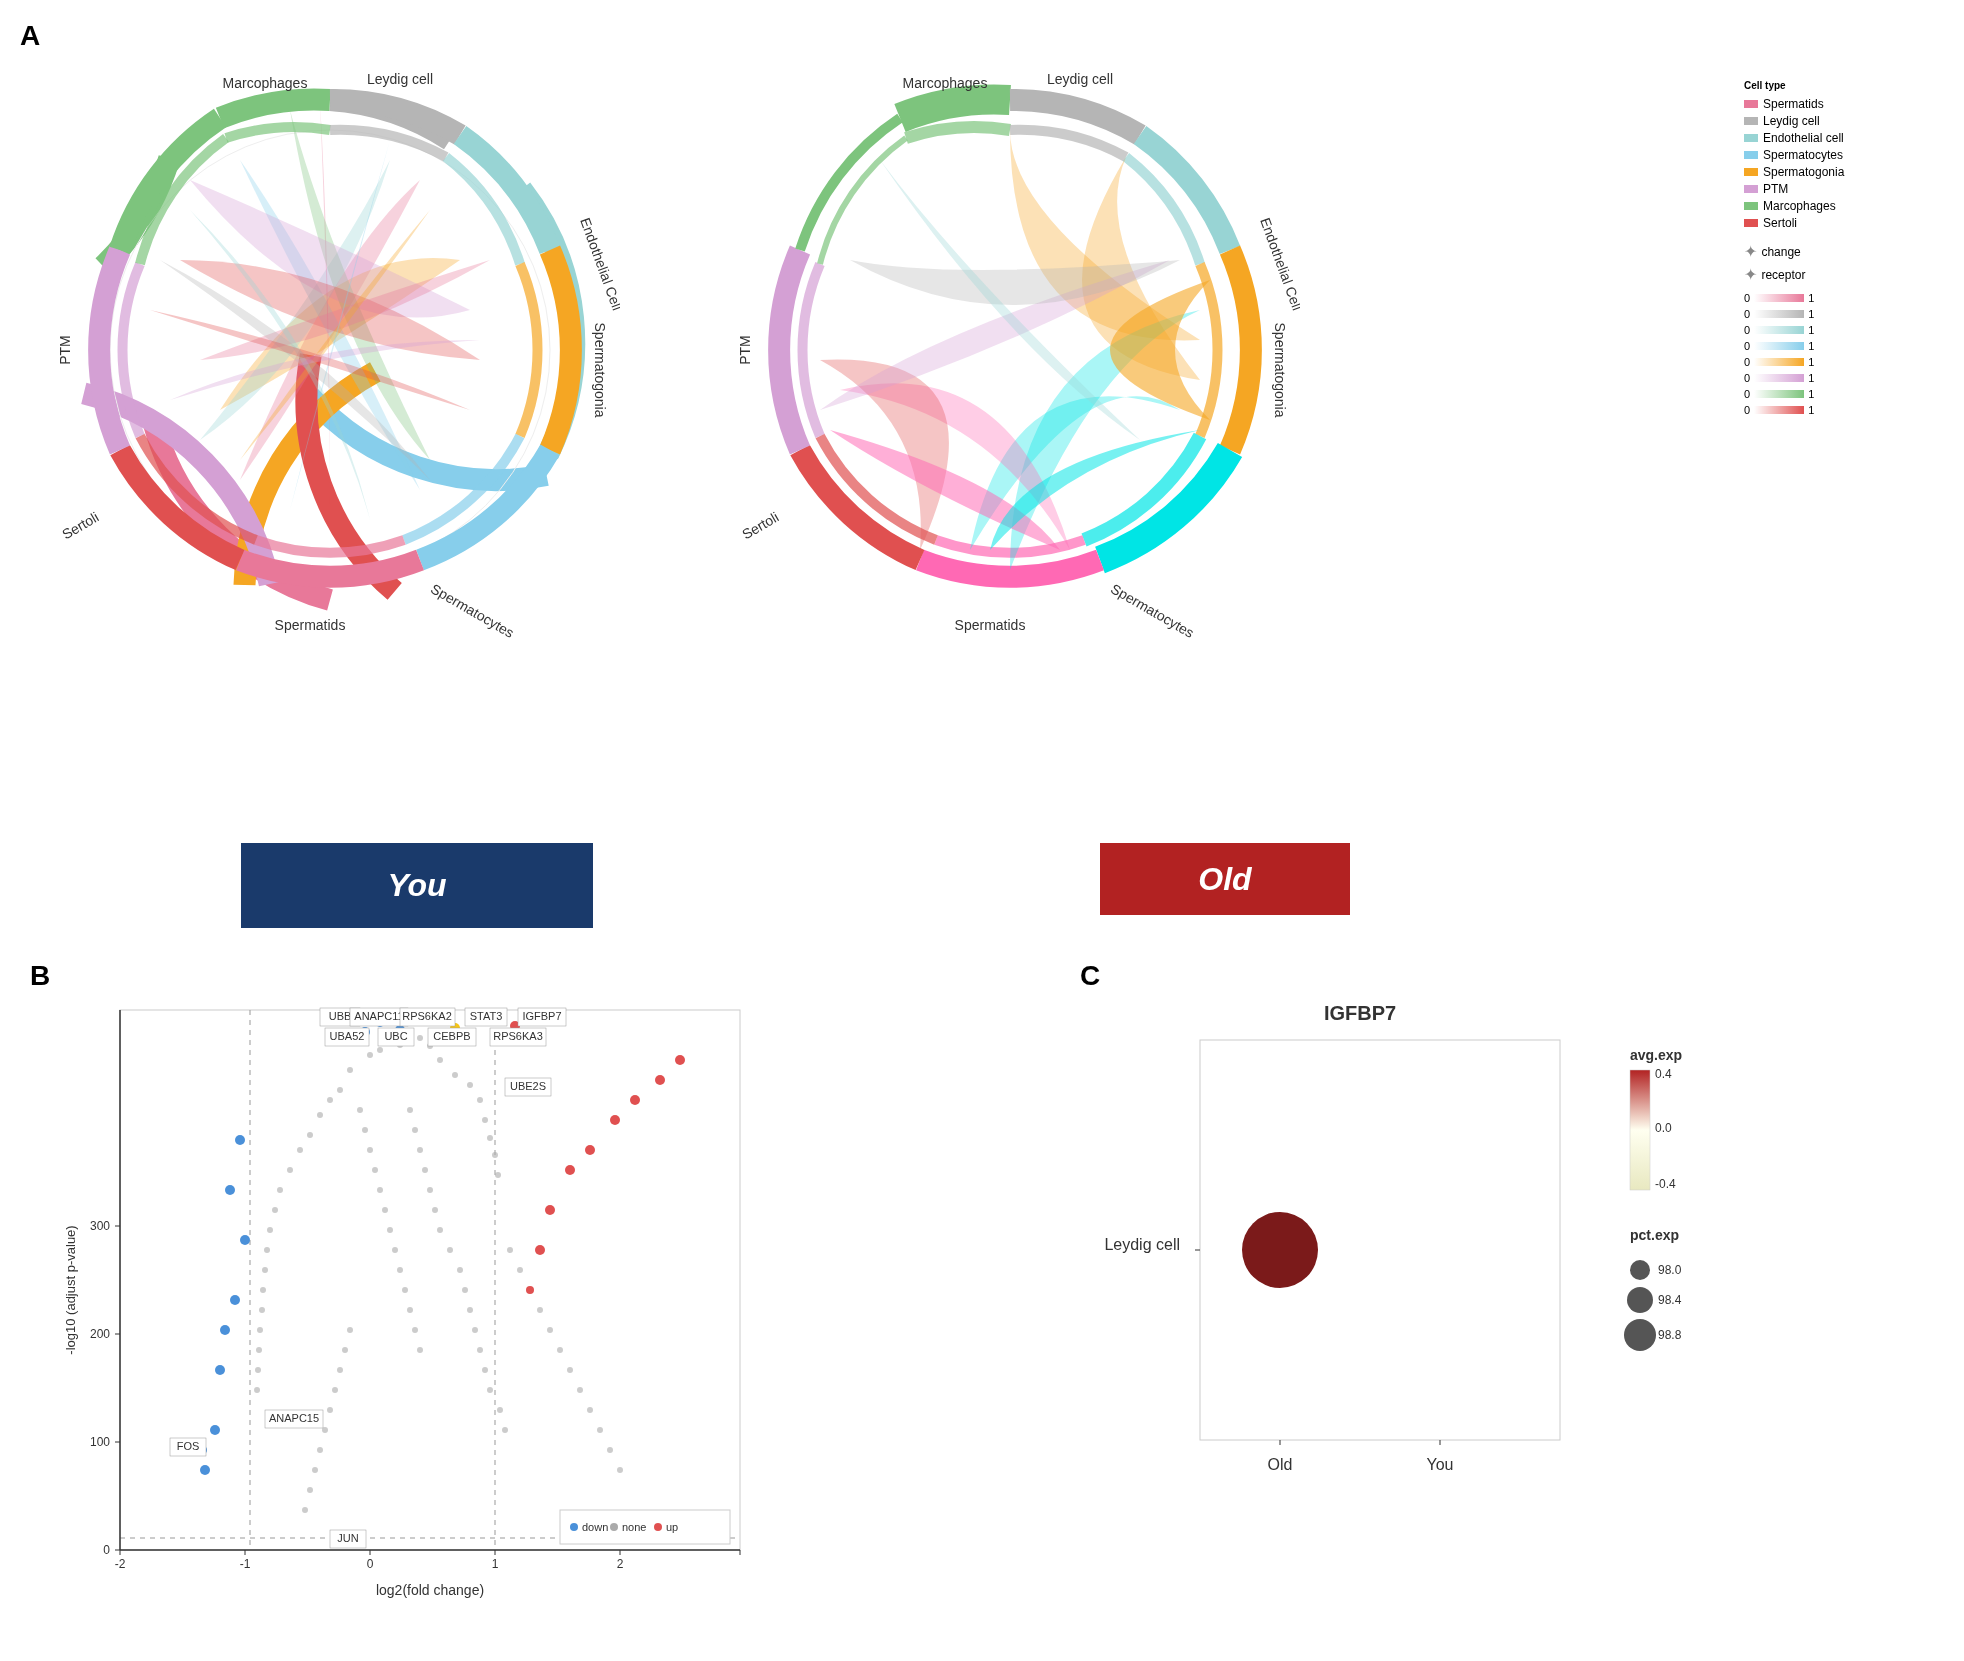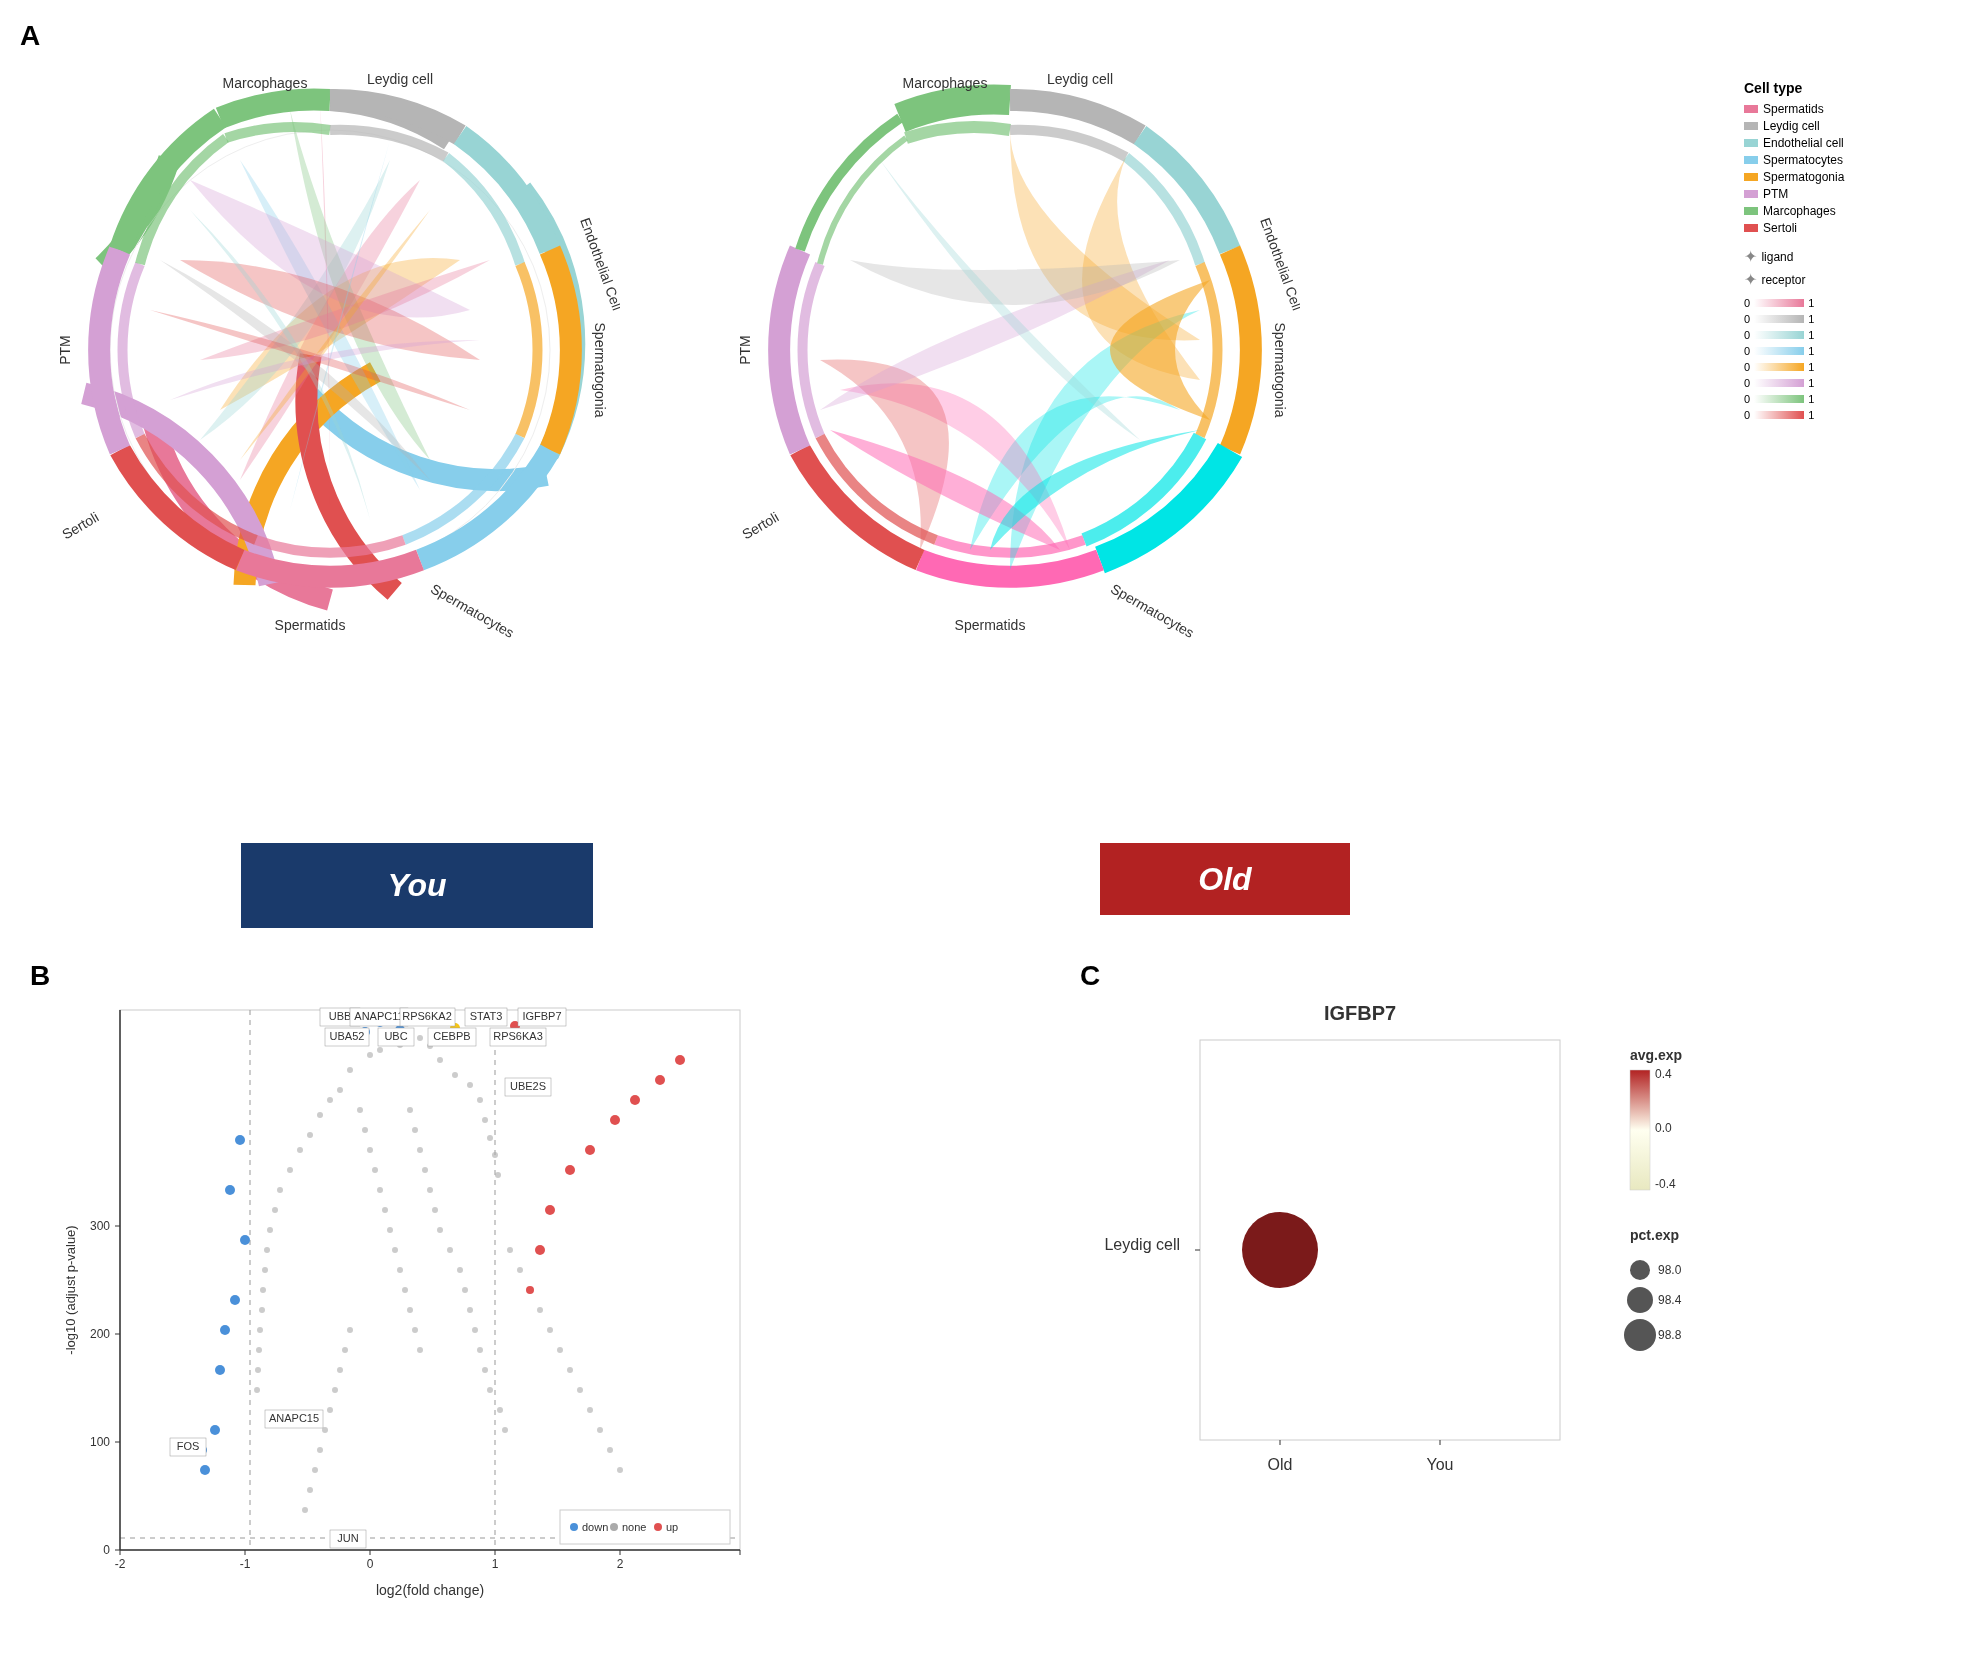--- a/index.html
+++ b/index.html
@@ -45,21 +45,21 @@
 
     
     .legend-container {
       position: absolute;
       top: 80px;
       right: 20px;
       width: 200px;
     }
 
     .legend-title {
-      font-size: 14px;
+      font-size: 10px;
       font-weight: bold;
       margin-bottom: 6px;
     }
 
     .legend-item {
       display: flex;
       align-items: center;
       margin-bottom: 3px;
       font-size: 12px;
     }
@@ -271,21 +271,21 @@
       <span>Marcophages</span>
     </div>
     <div class="legend-item">
       <div class="legend-color-box" style="background:#e05050;"></div>
       <span>Sertoli</span>
     </div>
 
     <div style="margin-top:12px; font-size:12px;">
       <div style="display:flex;align-items:center;margin-bottom:4px;">
         <span style="color:#888;font-size:16px;margin-right:4px;">✦</span>
-        <span>ligand</span>
+        <span>change</span>
       </div>
       <div style="display:flex;align-items:center;margin-bottom:8px;">
         <span style="color:#888;font-size:16px;margin-right:4px;">✦</span>
         <span>receptor</span>
       </div>
     </div>
 
     <div style="margin-bottom:4px;">
       <div style="display:flex;align-items:center;font-size:11px;">
         <span>0</span>

